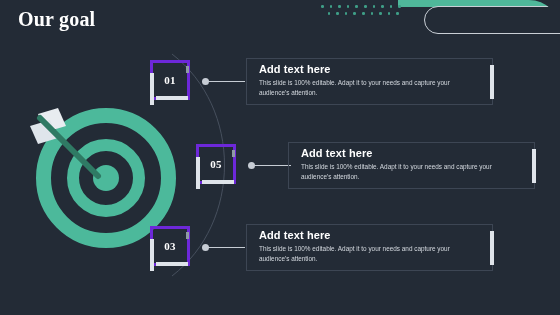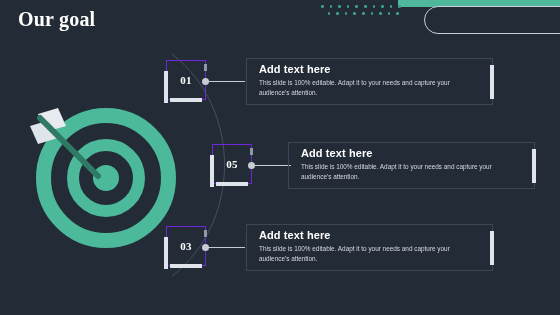--- a/index.html
+++ b/index.html
@@ -2,21 +2,21 @@
 <html><head>
 <meta charset="utf-8">
 <style>
   html,body{margin:0;padding:0;}
   body{
     width:560px;height:315px;overflow:hidden;
     background:#232b36;
     font-family:"Liberation Sans", sans-serif;
     position:relative;
   }
-  .slide{position:absolute;inset:0;overflow:hidden;}
+  .slide{position:absolute;inset:0;overflow:hidden;border-radius:31px;}
 
   
   .top-teal-bar{
     position:absolute;left:398px;top:0;width:162px;height:7px;
     background:#4fb79a;
   }
   .dot-grid{
     position:absolute;left:321px;top:3px;width:90px;height:16px;
   }
   .dot-grid .dot{
@@ -48,22 +48,22 @@
   
   .curve-svg{position:absolute;left:150px;top:50px;width:110px;height:230px;}
 
   
   .row{position:absolute;height:46px;}
   .row1{left:150px;top:60px;}
   .row2{left:196px;top:144px;}
   .row3{left:150px;top:226px;}
 
   .num-box{
-    position:absolute;left:16px;top:0;width:40px;height:40px;
-    border:1px solid #6d28d9;box-sizing:border-box;
+    position:absolute;left:0;top:0;width:40px;height:40px;
+    border:3px solid #6d28d9;box-sizing:border-box;
   }
   .num-box .num{
     position:absolute;inset:0;display:flex;align-items:center;justify-content:center;
     font-family:"Liberation Serif", serif;
     font-weight:bold;font-size:11px;color:#ffffff;letter-spacing:.3px;
   }
   .num-box .edge-l{
     position:absolute;left:-3px;top:10px;width:4px;height:32px;background:#dfe4ea;
   }
   .num-box .edge-b{

